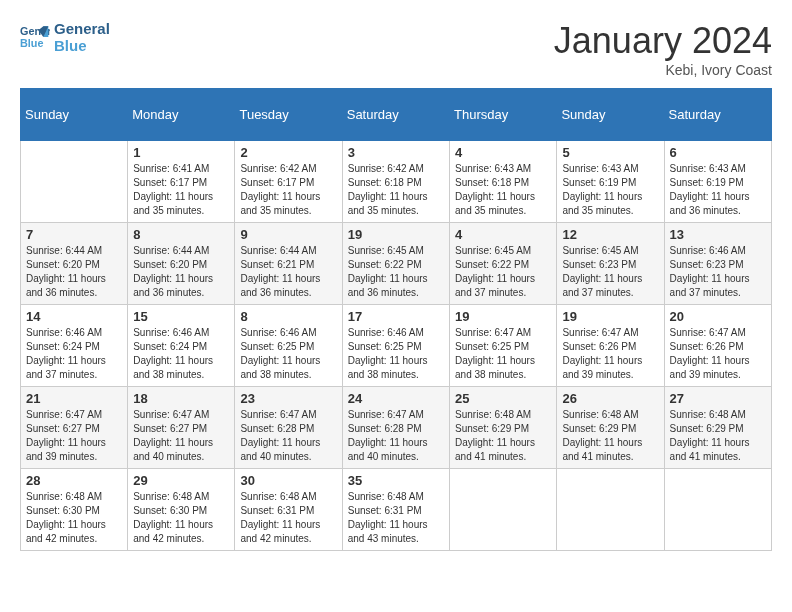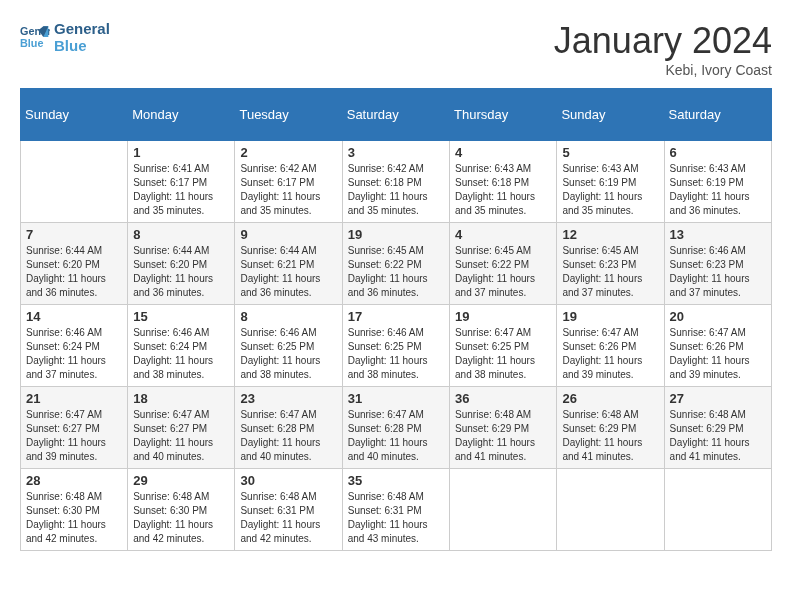--- a/index.html
+++ b/index.html
@@ -301,29 +301,29 @@
       </td>
         <td>
         <span class="day-number">23</span>
         <div class="day-info">
           <span>Sunrise: 6:47 AM</span><br>
           <span>Sunset: 6:28 PM</span><br>
           <span>Daylight: 11 hours and 40 minutes.</span>
         </div>
       </td>
         <td>
-        <span class="day-number">31</span>
+        <span class="day-number">24</span>
         <div class="day-info">
           <span>Sunrise: 6:47 AM</span><br>
           <span>Sunset: 6:28 PM</span><br>
           <span>Daylight: 11 hours and 40 minutes.</span>
         </div>
       </td>
         <td>
-        <span class="day-number">36</span>
+        <span class="day-number">25</span>
         <div class="day-info">
           <span>Sunrise: 6:48 AM</span><br>
           <span>Sunset: 6:29 PM</span><br>
           <span>Daylight: 11 hours and 41 minutes.</span>
         </div>
       </td>
         <td>
         <span class="day-number">26</span>
         <div class="day-info">
           <span>Sunrise: 6:48 AM</span><br>

